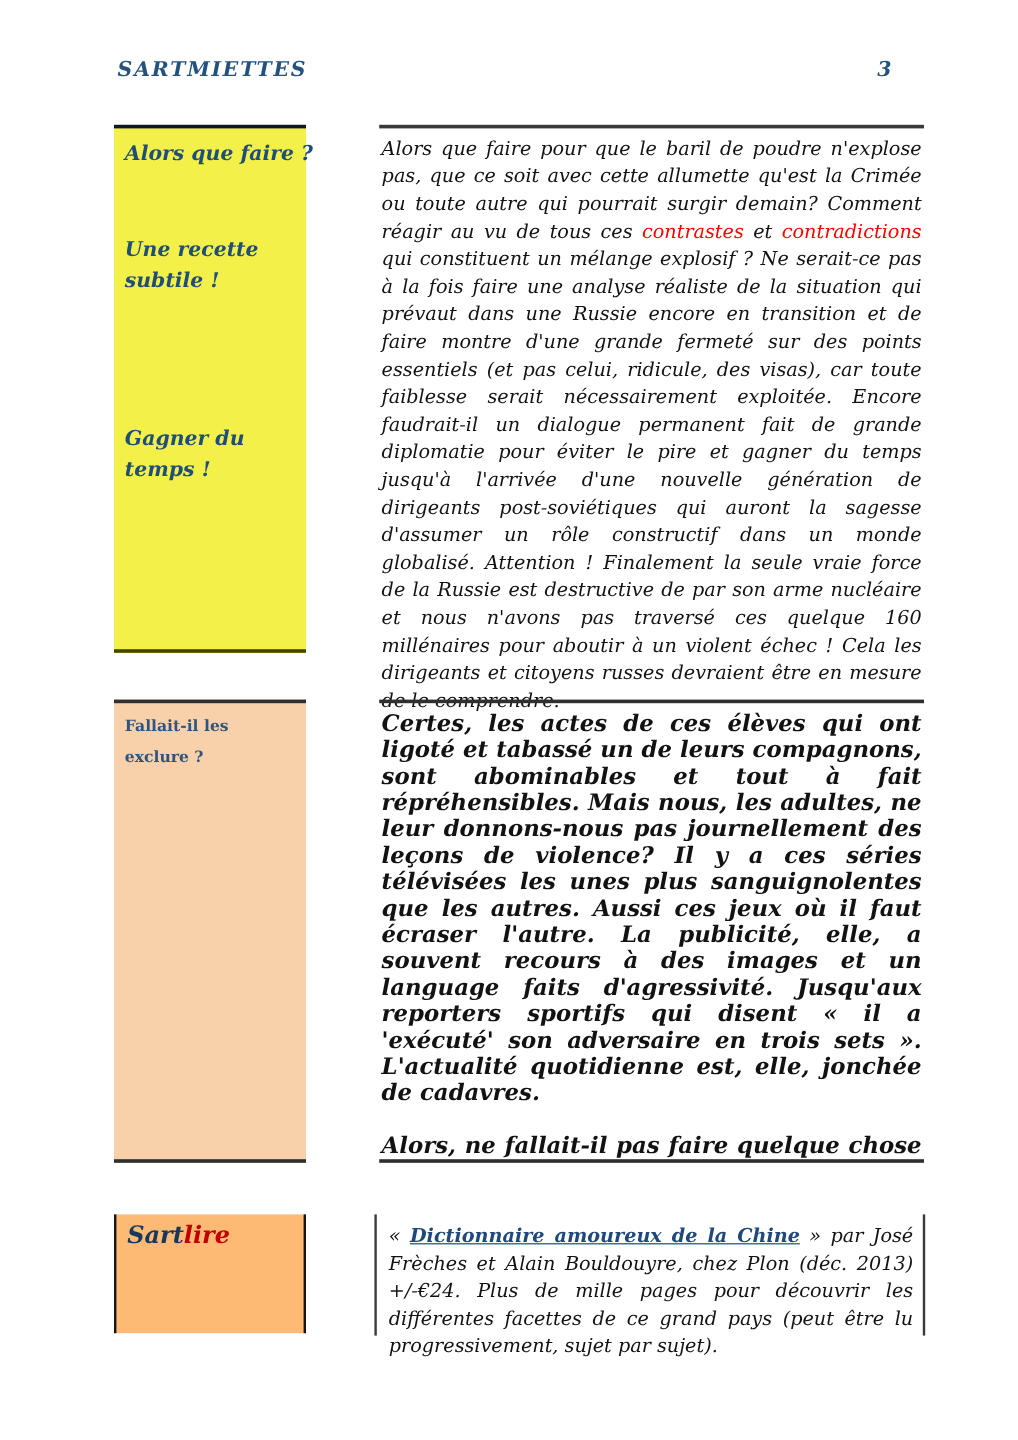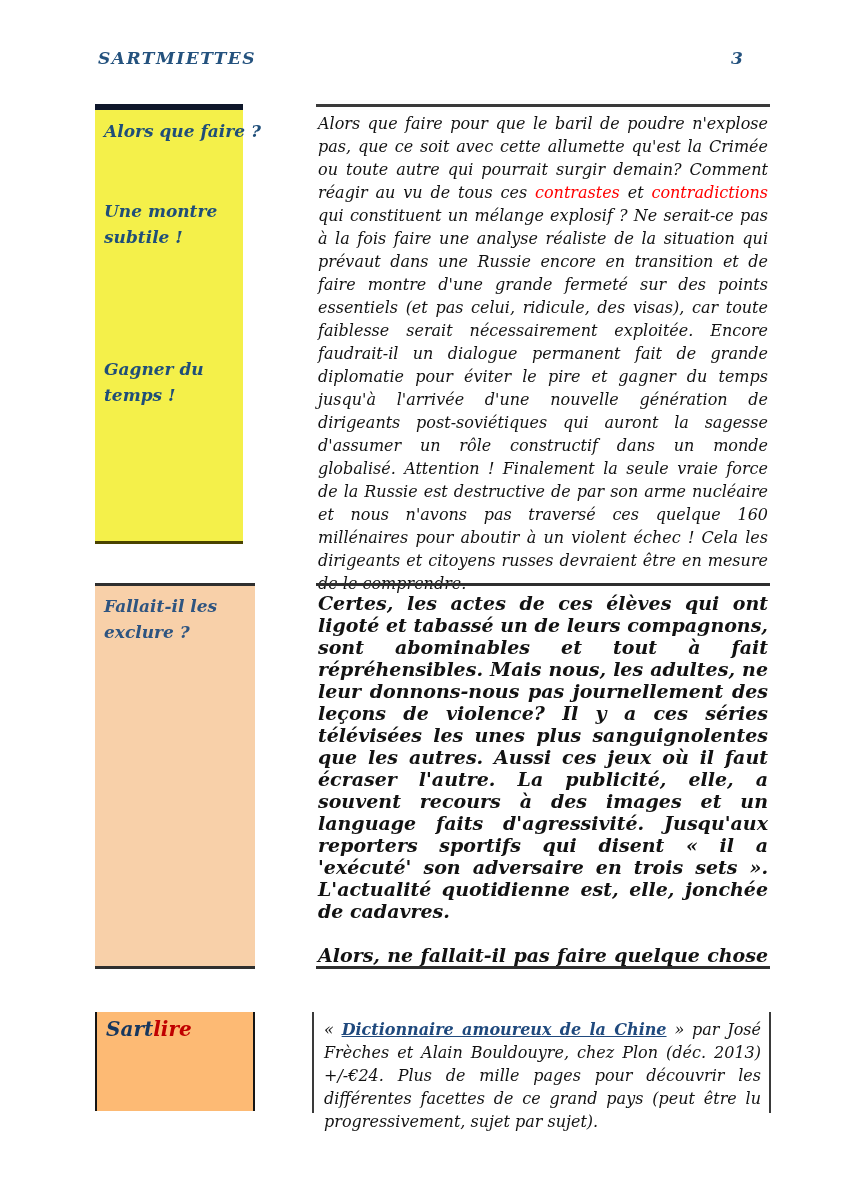--- a/index.html
+++ b/index.html
@@ -12,23 +12,23 @@
     position:absolute; left:98px; top:48px;
     color:#24527e; font-weight:bold; font-style:italic;
     font-size:17px; letter-spacing:1.5px;
   }
   .hdr-num {
     position:absolute; left:731px; top:48px;
     color:#24527e; font-weight:bold; font-style:italic; font-size:17px;
   }
   
   .note-russia {
-    position:absolute; left:95px; top:104px; width:148px; height:440px;
+    position:absolute; left:95px; top:104px; width:160px; height:440px;
     background:#f4f04a; box-sizing:border-box;
-    border-top:6px solid #0f172a; border-bottom:3px solid #4a4300;
+    border-top:3px solid #0f172a; border-bottom:3px solid #4a4300;
   }
   .note-heading {
     position:absolute; left:9px; color:#1f4e79;
     font-weight:bold; font-style:italic; font-size:17px; line-height:26px;
   }
   .note-heading div { white-space:nowrap; }
   .nh-0 { top:8px; }  .nh-1 { top:88px; }  .nh-2 { top:246px; }  .nh-3 { top:360px; }
   .text-russia {
     position:absolute; left:316px; top:104px; width:454px; box-sizing:border-box;
     border-top:3px solid #3a3a3a; padding:5px 2px 0 2px;
@@ -38,22 +38,22 @@
   .text-russia p { margin:0; }
   .hl-red { color:#ff0000; font-weight:normal; }
   
   .note-exclusion {
     position:absolute; left:95px; top:583px; width:160px; height:386px;
     background:#f8d0a9; box-sizing:border-box;
     border-top:3px solid #2f2f2f; border-bottom:3px solid #2f2f2f;
     padding:7px 4px 0 9px;
   }
   .note-exclusion .note-heading2 {
-    color:#2e5480; font-weight:bold; font-style:italic;
-    font-size:17px; line-height:26px;
+    color:#2e5480; font-weight:bold; 
+    font-size:13px; line-height:26px;
   }
   .note-heading2 div { white-space:nowrap; }
   .text-exclusion {
     position:absolute; left:316px; top:583px; width:454px; height:386px;
     box-sizing:border-box; border-top:3px solid #2f2f2f; border-bottom:3px solid #2f2f2f;
     padding:6px 2px 0 2px; overflow:hidden;
     font-weight:bold; font-style:italic; font-size:19px; line-height:22px;
     text-align:justify; color:#121212;
   }
   .text-exclusion p { margin:0; }
@@ -84,21 +84,21 @@
 <div class="page">
 
   <div class="hdr-title">SARTMIETTES</div>
   <div class="hdr-num">3</div>
 
   <div class="note-russia">
     <div class="note-heading nh-0">
       <div>Alors que faire ?</div>
     </div>
     <div class="note-heading nh-1">
-      <div>Une montre</div>
+      <div>Une recette</div>
       <div>subtile !</div>
     </div>
     <div class="note-heading nh-2">
       <div>Gagner du</div>
       <div>temps !</div>
     </div>
   </div>
 
   <div class="text-russia">
     <p><span>Alors que faire pour que le baril de poudre n'explose pas, que ce soit avec cette allumette qu'est la Crimée ou toute autre qui pourrait surgir demain?  Comment réagir au vu de tous ces </span><span class="hl-red">contrastes</span><span> et </span><span class="hl-red">contradictions</span><span> qui constituent un mélange explosif ?  Ne serait-ce pas à la fois faire une analyse réaliste de la situation qui prévaut dans une Russie encore en transition et de faire montre d'une grande fermeté sur des points essentiels (et pas celui, ridicule, des visas), car toute faiblesse serait nécessairement exploitée.  Encore faudrait-il un dialogue permanent fait de grande diplomatie pour éviter le pire et gagner du temps jusqu'à l'arrivée d'une nouvelle génération de dirigeants post-soviétiques qui auront la sagesse d'assumer un rôle constructif dans un monde globalisé.  Attention ! Finalement la seule vraie force de la Russie est destructive de par son arme nucléaire et nous n'avons pas traversé ces quelque 160 millénaires pour aboutir à un violent échec !  Cela les dirigeants et citoyens russes devraient être en mesure de le comprendre.</span></p>

